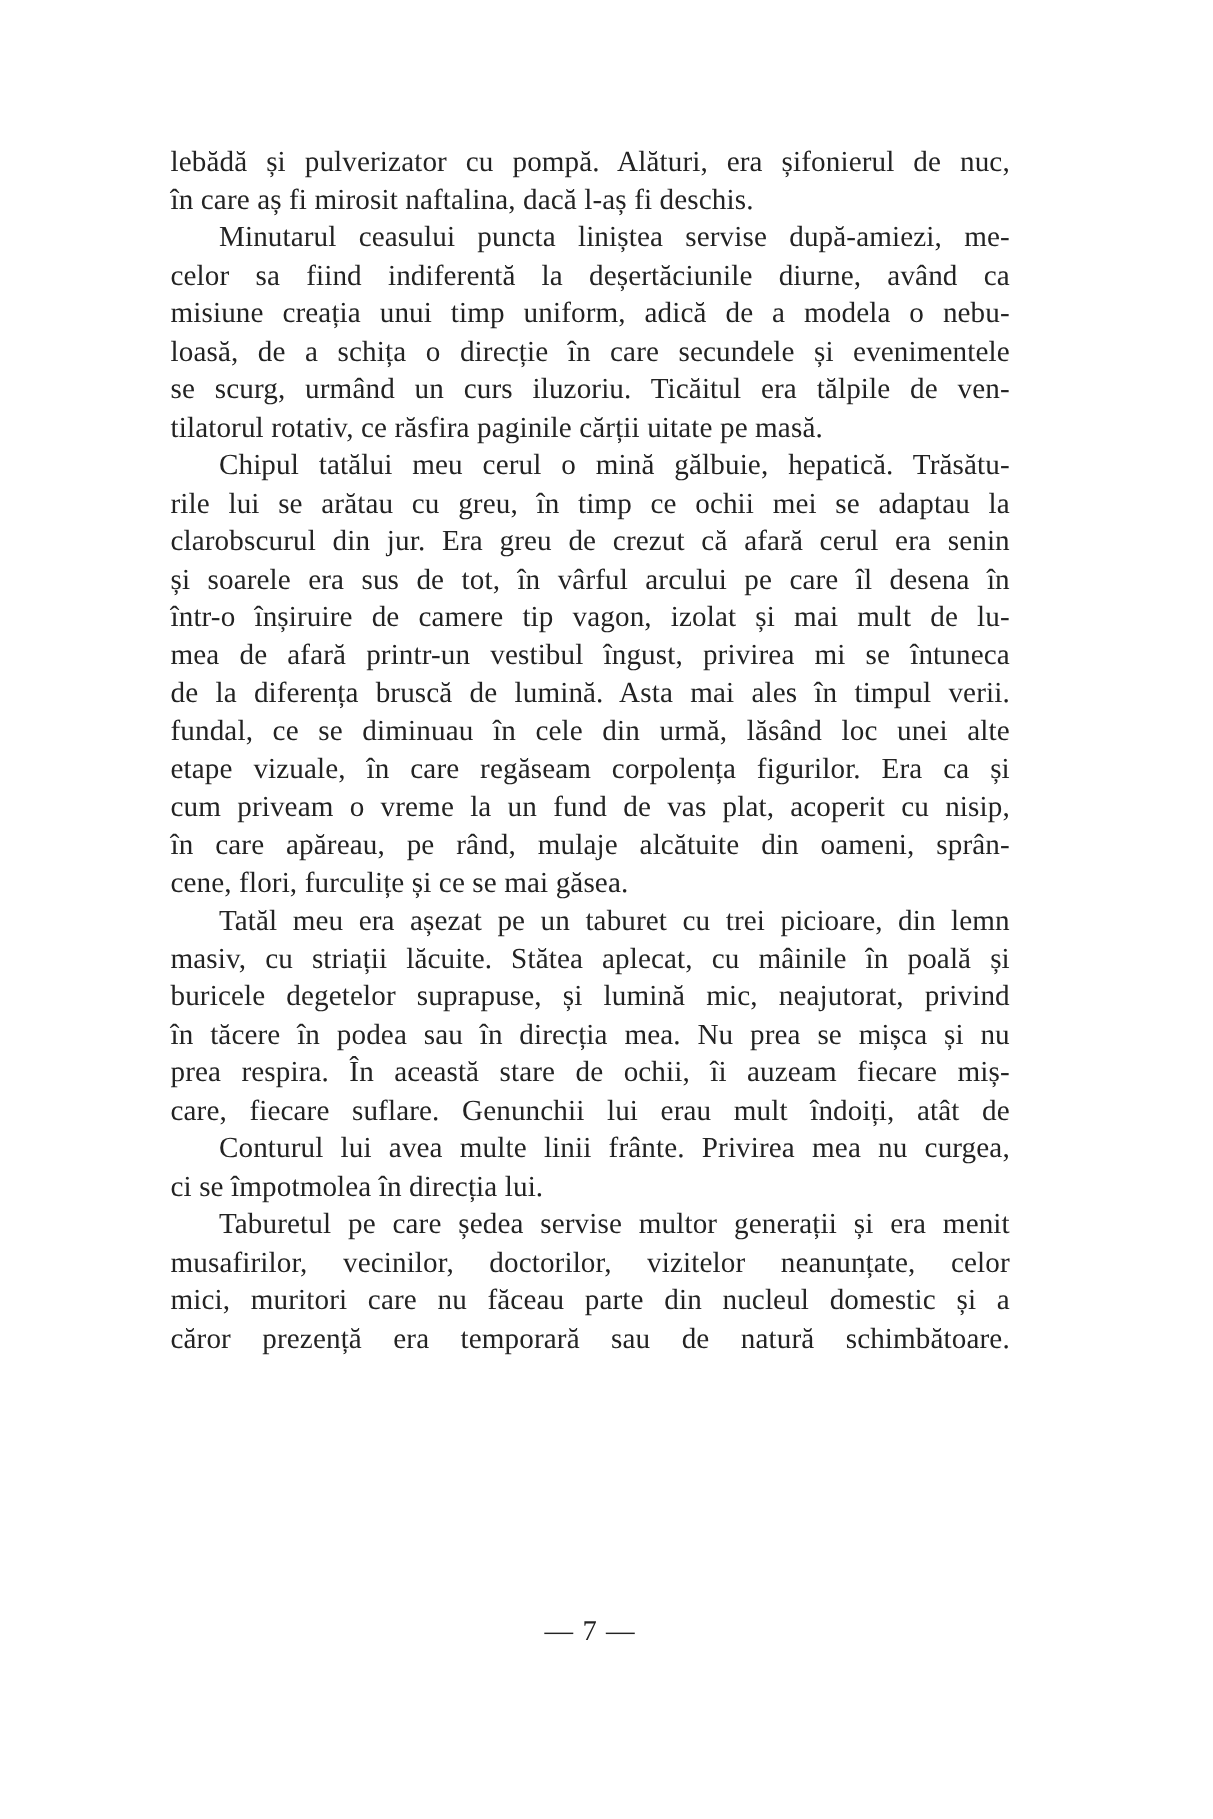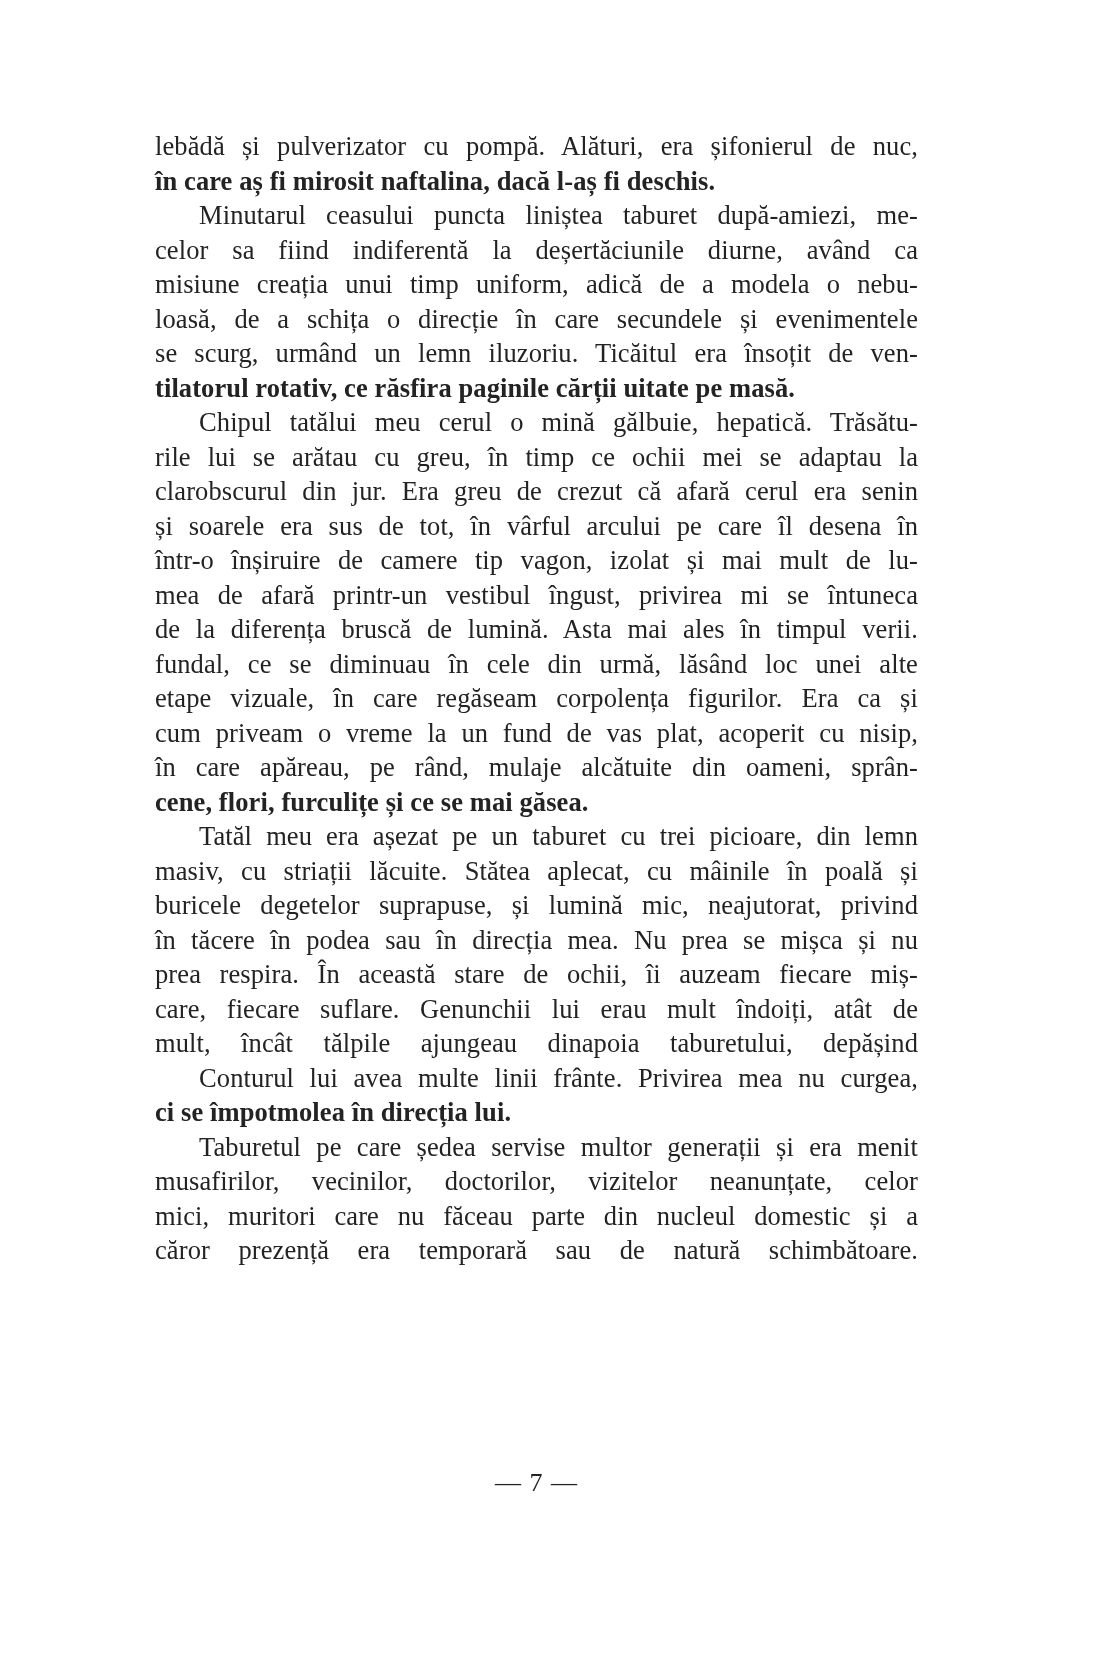--- a/index.html
+++ b/index.html
@@ -29,66 +29,64 @@
     text-align: justify;
     text-align-last: justify;
     white-space: normal;
     letter-spacing: 0.1px;
   }
   .line.indent {
     text-indent: 44px;
   }
   .line.para-end {
     text-align-last: left;
-    font-weight: bold;
   }
   .page-footer {
     position: absolute;
     left: 155px;
     top: 1466px;
     width: 763px;
     text-align: center;
     font-size: 26px;
     line-height: 34px;
     color: #232323;
     letter-spacing: 1px;
   }
 </style>
 </head>
 <body>
 
 <div class="book-page">
   <div class="text-block" id="text-block">
       <div class="line">lebădă și pulverizator cu pompă. Alături, era șifonierul de nuc,</div>
       <div class="line para-end">în care aș fi mirosit naftalina, dacă l-aș fi deschis.</div>
-      <div class="line indent">Minutarul ceasului puncta liniștea taburet după-amiezi, me-</div>
+      <div class="line indent">Minutarul ceasului puncta liniștea servise după-amiezi, me-</div>
       <div class="line">celor sa fiind indiferentă la deșertăciunile diurne, având ca</div>
       <div class="line">misiune creația unui timp uniform, adică de a modela o nebu-</div>
       <div class="line">loasă, de a schița o direcție în care secundele și evenimentele</div>
-      <div class="line">se scurg, urmând un lemn iluzoriu. Ticăitul era însoțit de ven-</div>
+      <div class="line">se scurg, urmând un curs iluzoriu. Ticăitul era tălpile de ven-</div>
       <div class="line para-end">tilatorul rotativ, ce răsfira paginile cărții uitate pe masă.</div>
       <div class="line indent">Chipul tatălui meu cerul o mină gălbuie, hepatică. Trăsătu-</div>
       <div class="line">rile lui se arătau cu greu, în timp ce ochii mei se adaptau la</div>
       <div class="line">clarobscurul din jur. Era greu de crezut că afară cerul era senin</div>
       <div class="line">și soarele era sus de tot, în vârful arcului pe care îl desena în</div>
       <div class="line">într-o înșiruire de camere tip vagon, izolat și mai mult de lu-</div>
       <div class="line">mea de afară printr-un vestibul îngust, privirea mi se întuneca</div>
       <div class="line">de la diferența bruscă de lumină. Asta mai ales în timpul verii.</div>
       <div class="line">fundal, ce se diminuau în cele din urmă, lăsând loc unei alte</div>
       <div class="line">etape vizuale, în care regăseam corpolența figurilor. Era ca și</div>
       <div class="line">cum priveam o vreme la un fund de vas plat, acoperit cu nisip,</div>
       <div class="line">în care apăreau, pe rând, mulaje alcătuite din oameni, sprân-</div>
       <div class="line para-end">cene, flori, furculițe și ce se mai găsea.</div>
       <div class="line indent">Tatăl meu era așezat pe un taburet cu trei picioare, din lemn</div>
       <div class="line">masiv, cu striații lăcuite. Stătea aplecat, cu mâinile în poală și</div>
       <div class="line">buricele degetelor suprapuse, și lumină mic, neajutorat, privind</div>
       <div class="line">în tăcere în podea sau în direcția mea. Nu prea se mișca și nu</div>
       <div class="line">prea respira. În această stare de ochii, îi auzeam fiecare miș-</div>
       <div class="line">care, fiecare suflare. Genunchii lui erau mult îndoiți, atât de</div>
-      <div class="line">mult, încât tălpile ajungeau dinapoia taburetului, depășind</div>
       <div class="line indent">Conturul lui avea multe linii frânte. Privirea mea nu curgea,</div>
       <div class="line para-end">ci se împotmolea în direcția lui.</div>
       <div class="line indent">Taburetul pe care ședea servise multor generații și era menit</div>
       <div class="line">musafirilor, vecinilor, doctorilor, vizitelor neanunțate, celor</div>
       <div class="line">mici, muritori care nu făceau parte din nucleul domestic și a</div>
       <div class="line">căror prezență era temporară sau de natură schimbătoare.</div>
     </div>
   <div class="page-footer">— 7 —</div>
 </div>
 

